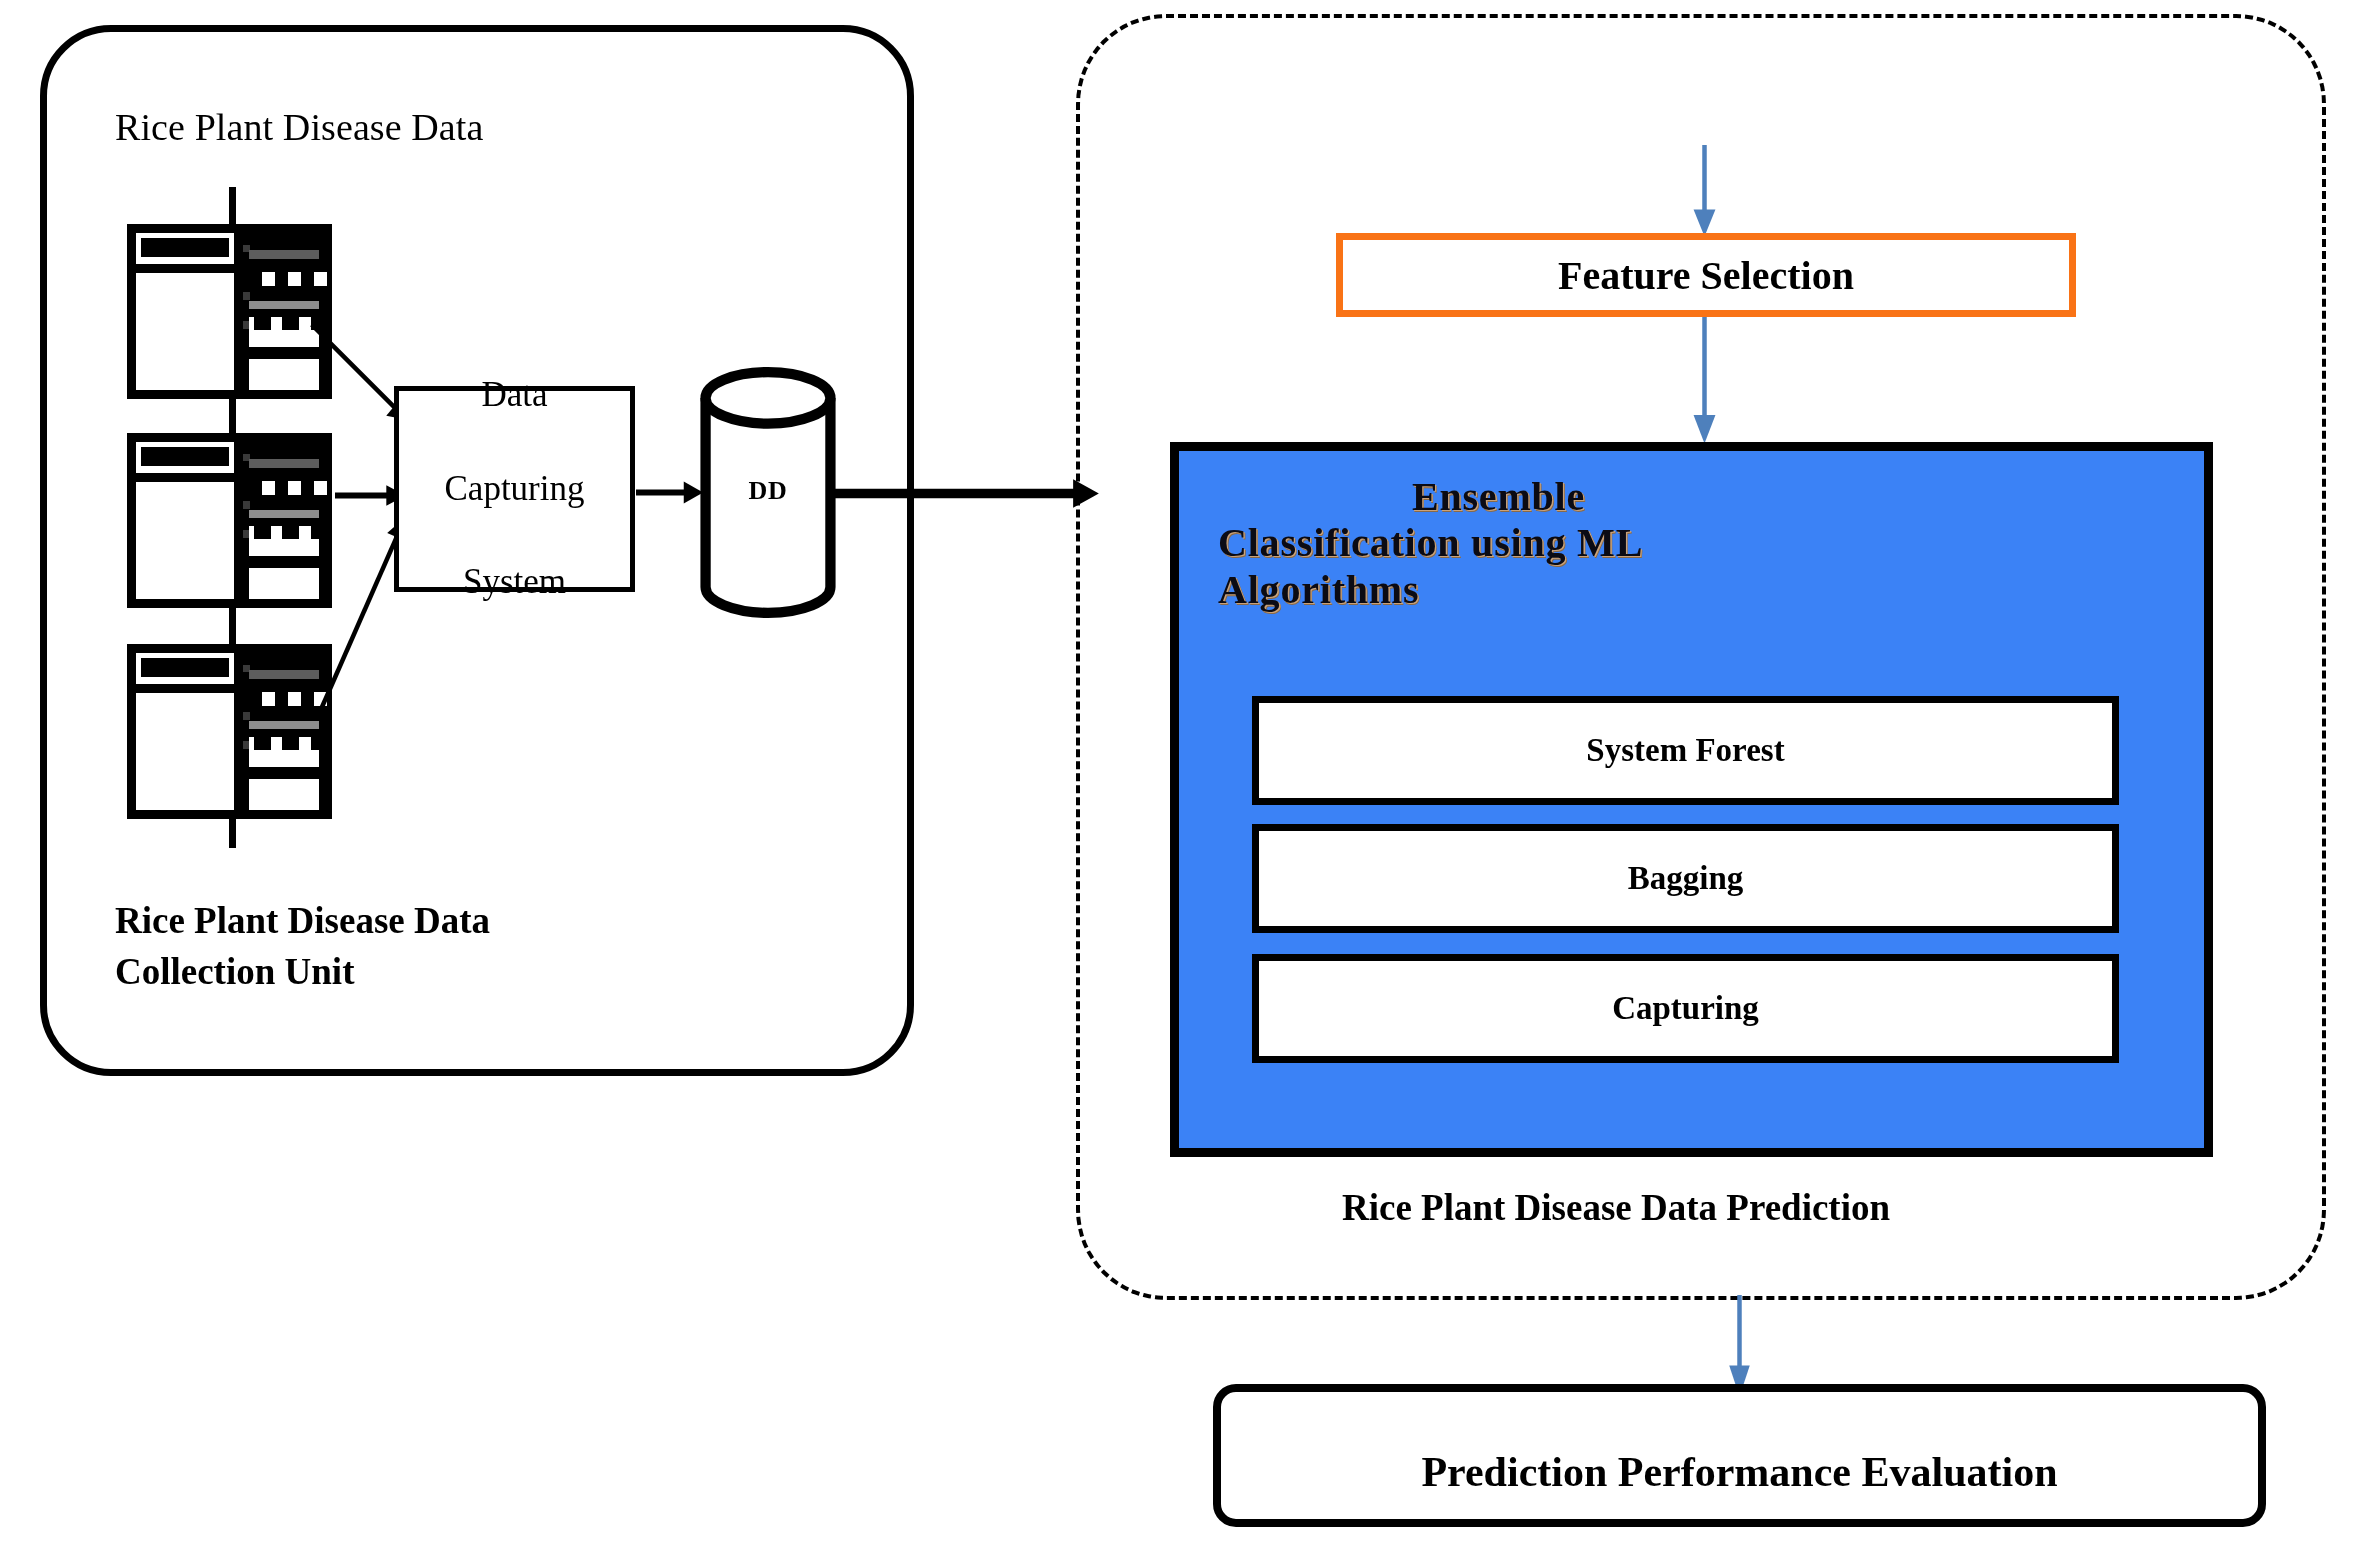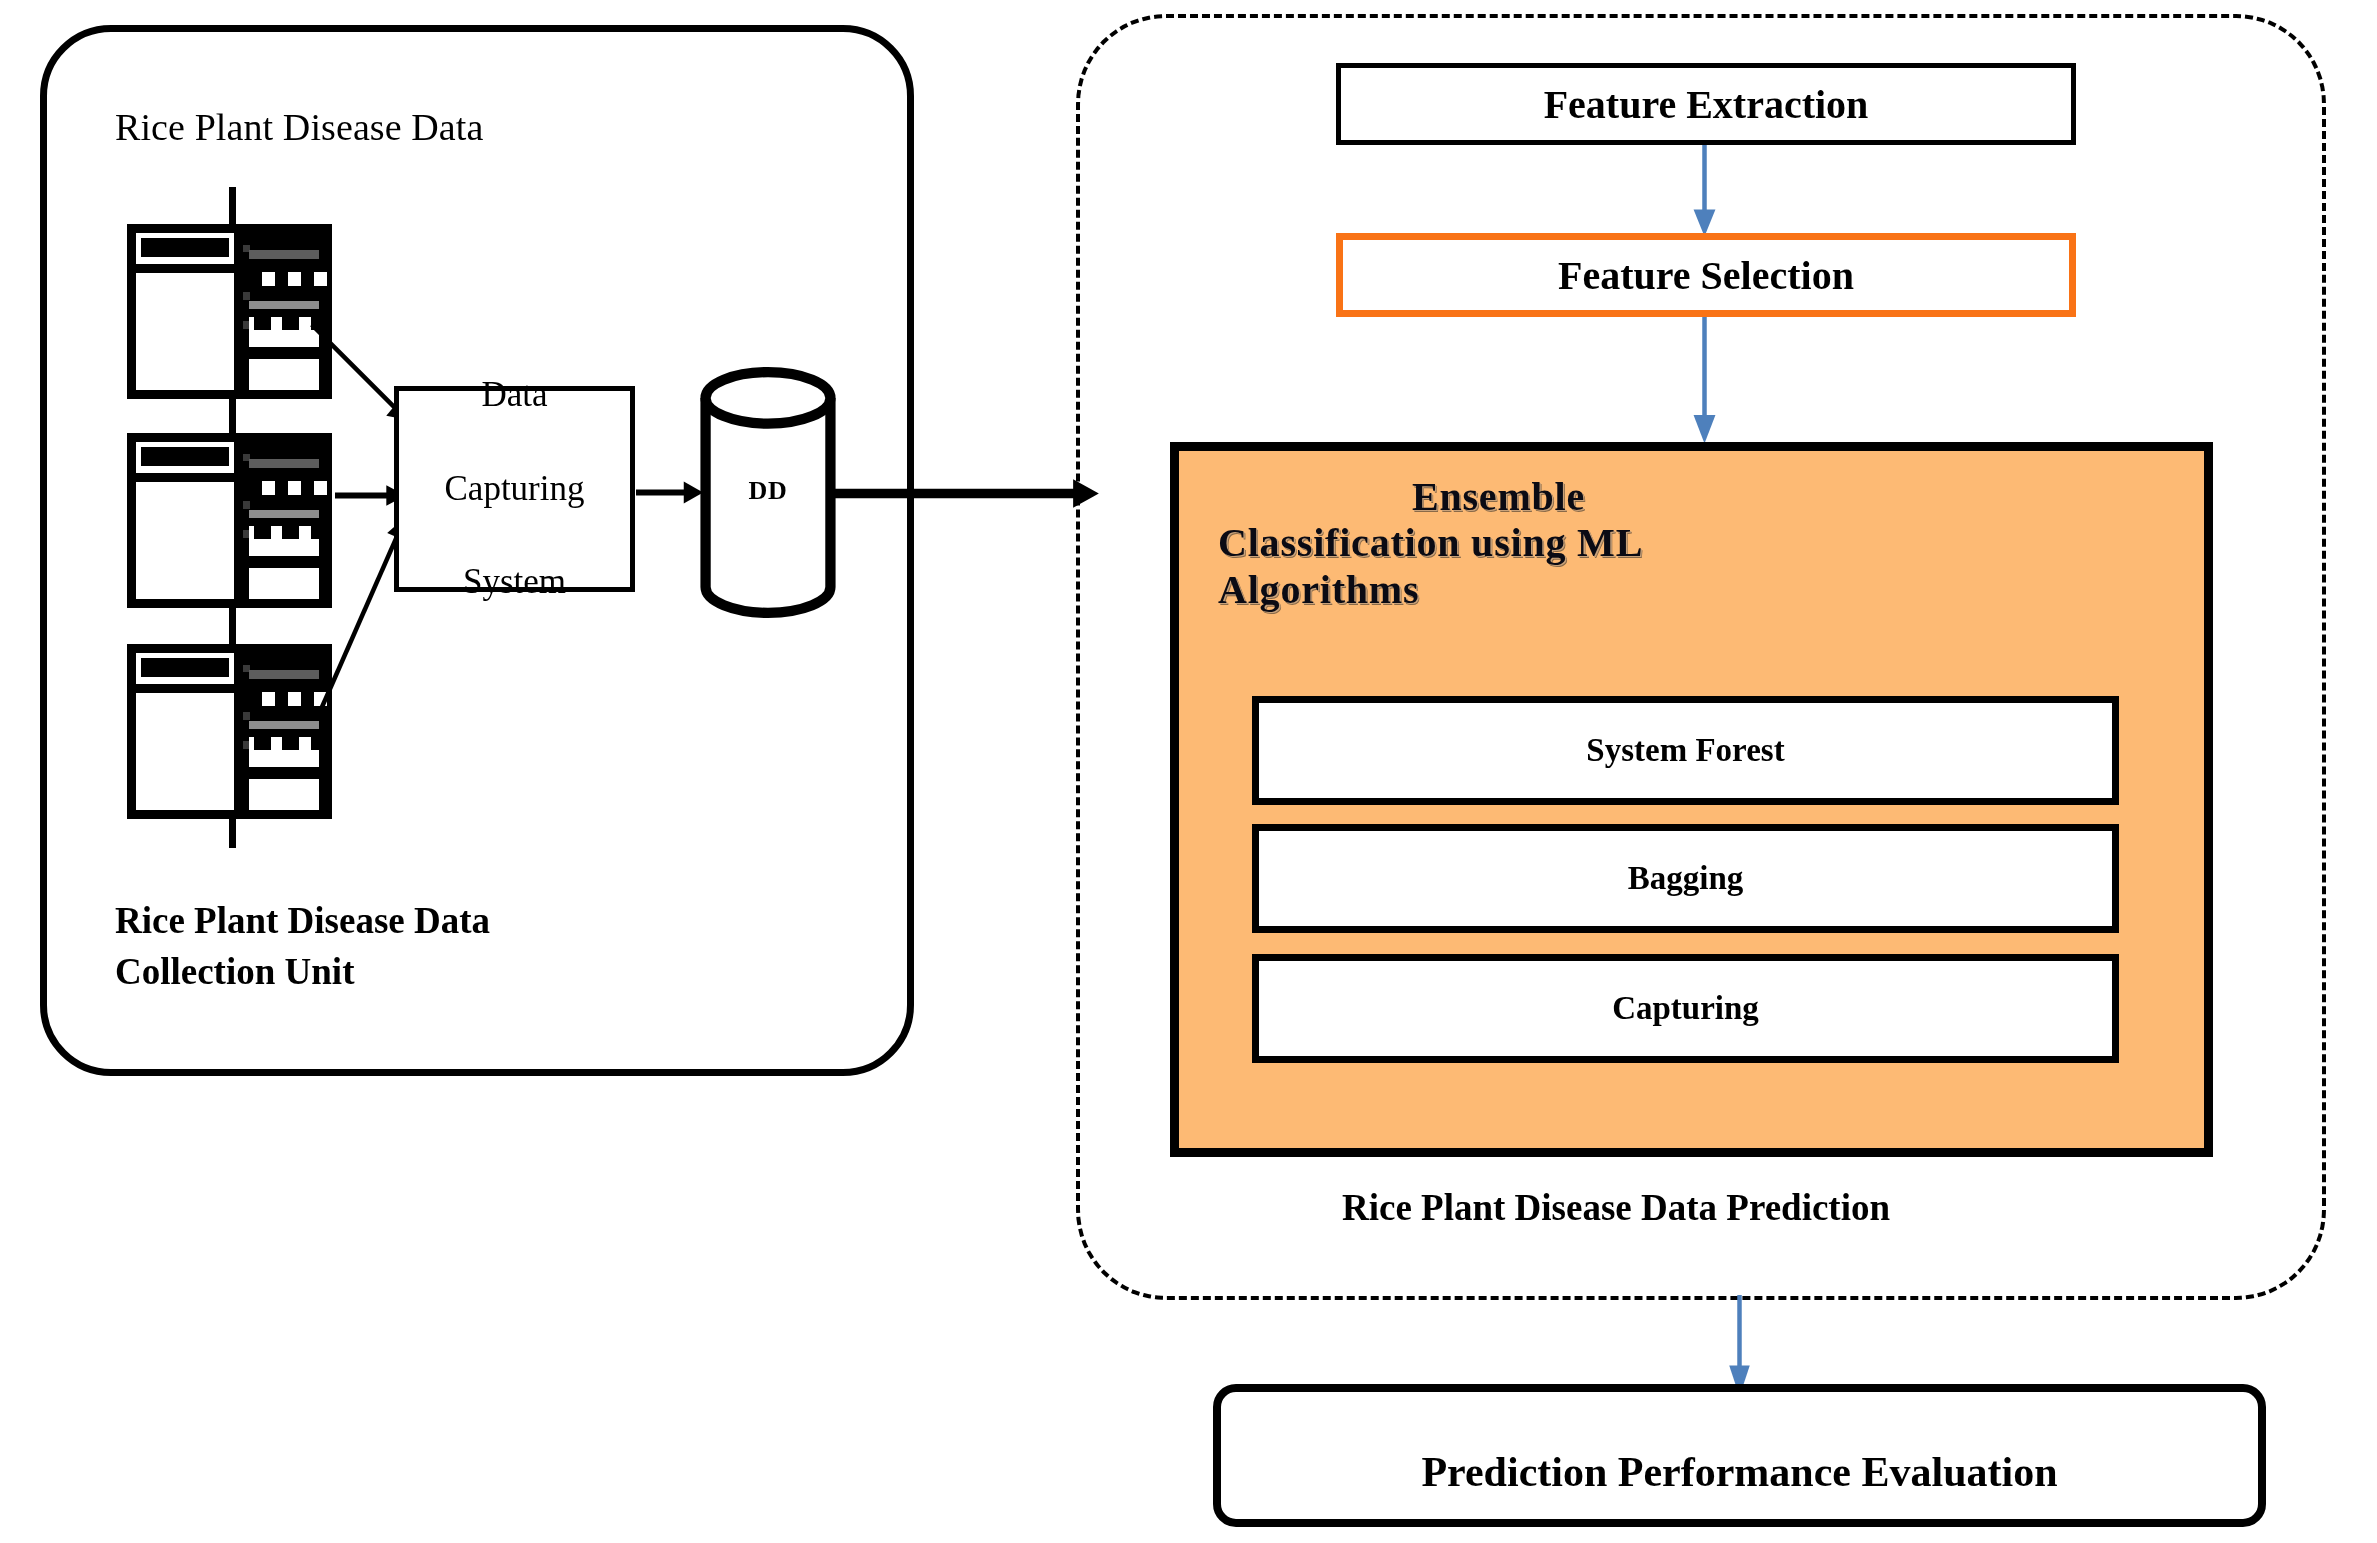--- a/index.html
+++ b/index.html
@@ -153,21 +153,21 @@
   .feat-select{
     left:1336px; top:233px; width:740px; height:84px;
     border:7px solid #f97316;
   }
   .feat-select span{font-size:40px;}
 
   
   .ensemble{
     left:1170px; top:442px; width:1043px; height:715px;
     border:9px solid #000;
-    background:#fdba74;
+    background:#3b82f6;
   }
   .ensemble-title{
     position:absolute;left:39px; top:23px; width:773px;
     font-size:40px;
     font-weight:bold;
     line-height:1.16;
     letter-spacing:0.8px;
     color:#0b0b14;
     text-shadow:1.3px 1.3px 0 #c9a27a, 1.9px 1.9px 0 #8a6a48;
   }
@@ -330,23 +330,20 @@
     <polygon points="412,30 372,8 372,52" fill="#000"></polygon>
   </svg>
 
   <div class="abs collect-caption">
     <div>Rice Plant Disease Data</div>
     <div>Collection Unit</div>
   </div>
 
   <div class="abs predict-unit"></div>
 
-  <div class="abs fbox feat-extract">
-    <span>Feature Extraction</span>
-  </div>
 
   <svg class="abs blue-arrow" style="left:1685px;top:145px;width:39px;height:94px;" viewBox="0 0 60 146">
     <line x1="30" y1="0" x2="30" y2="112" stroke="#4E80BC" stroke-width="7"></line>
     <polygon points="30,142 13,100 47,100" fill="#4E80BC"></polygon>
   </svg>
 
   <div class="abs fbox feat-select">
     <span>Feature Selection</span>
   </div>
 

